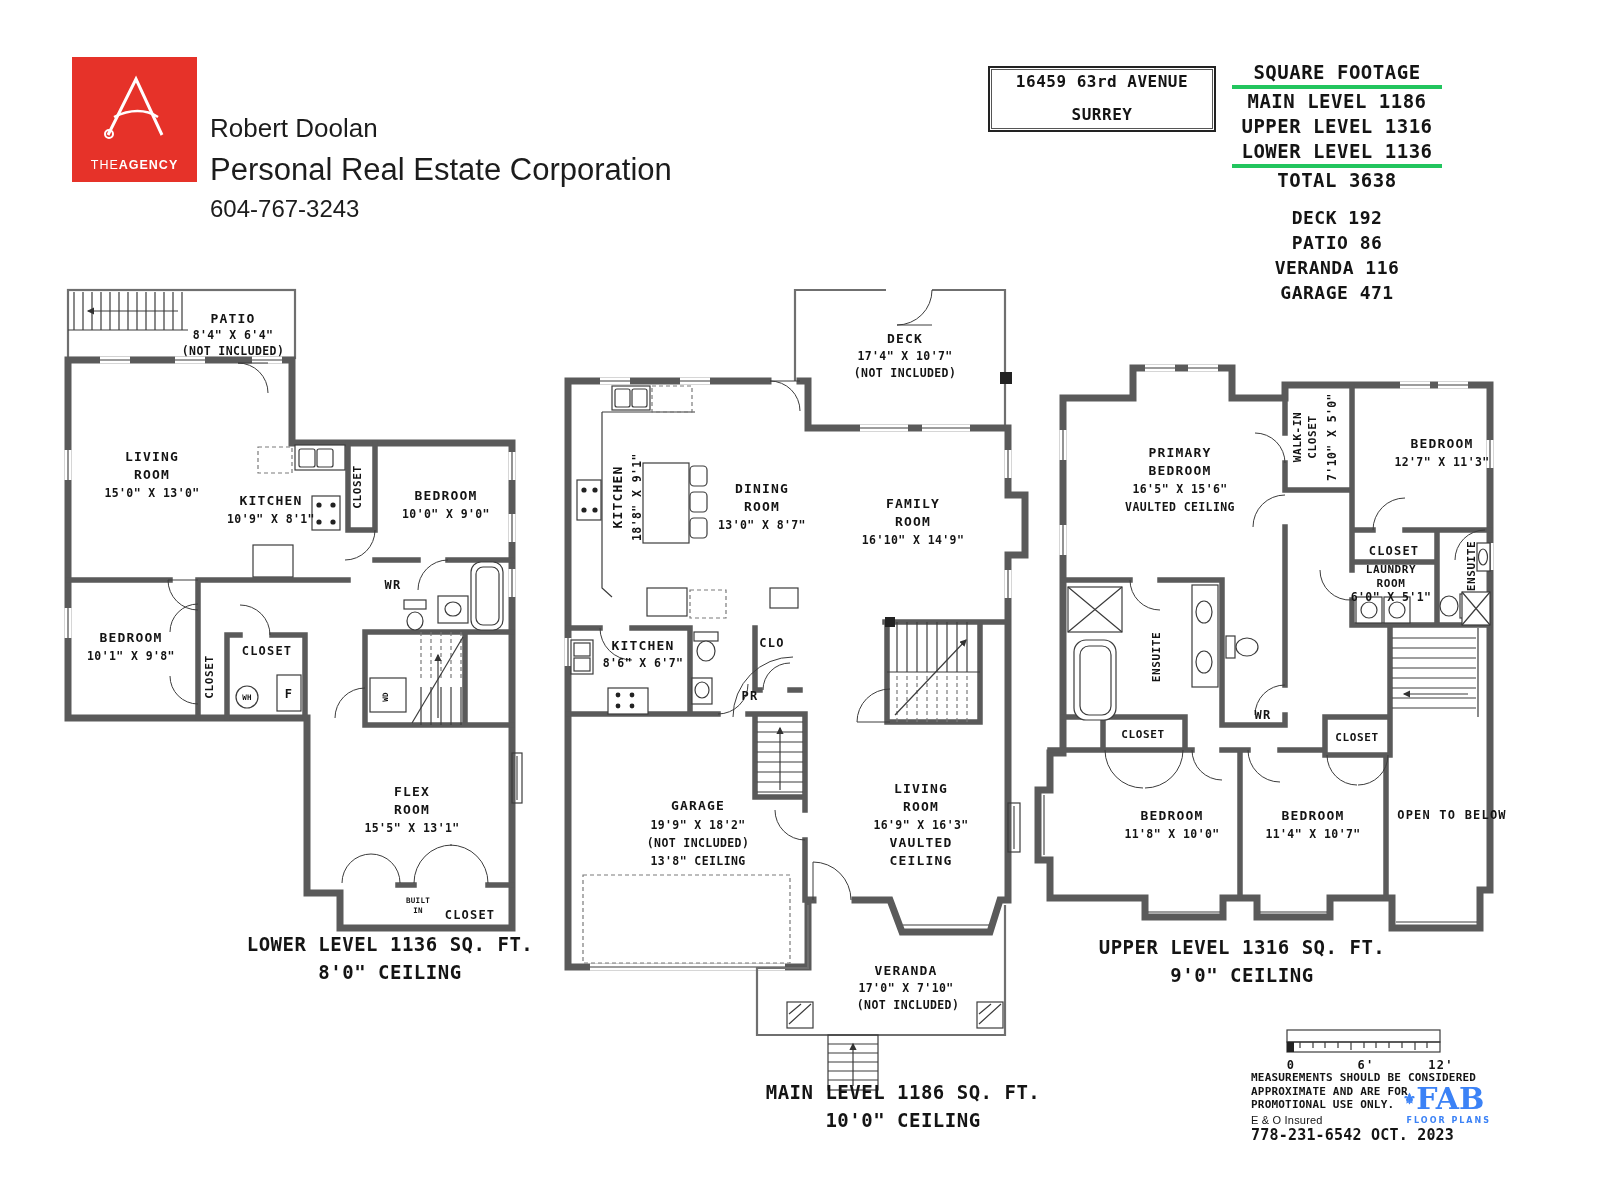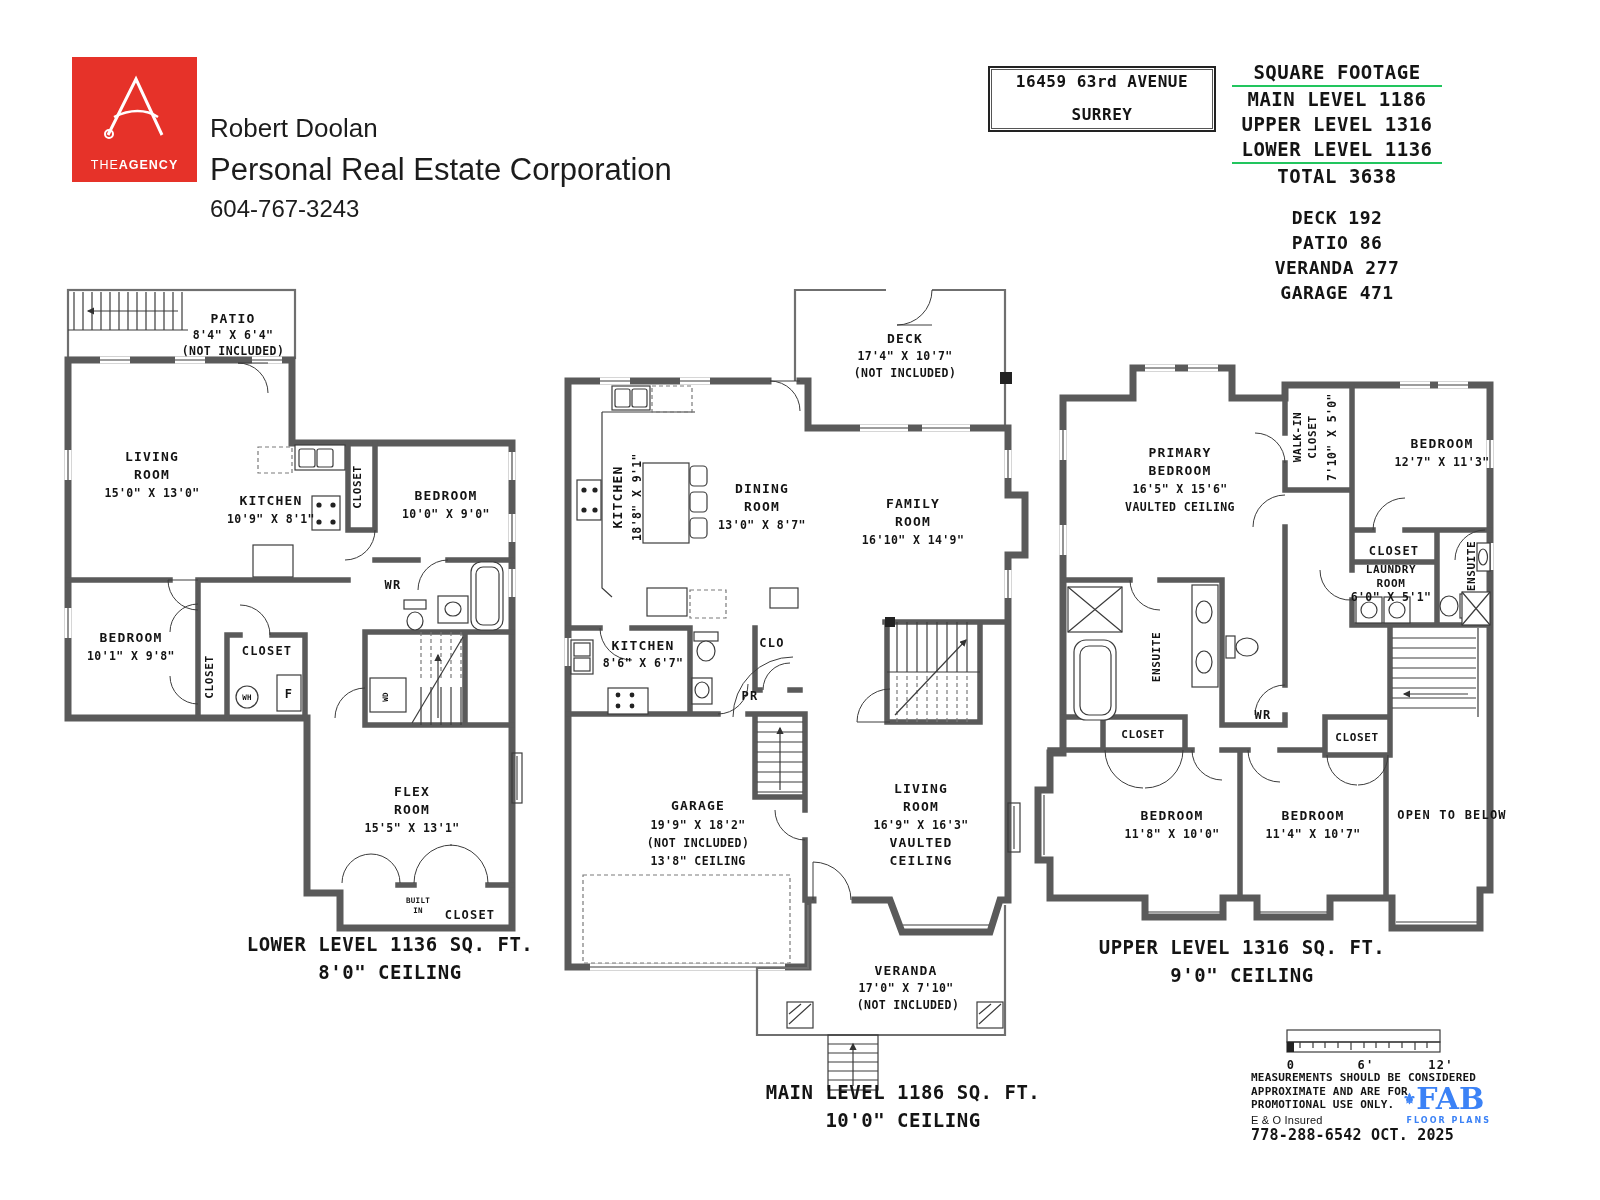--- a/index.html
+++ b/index.html
@@ -37,21 +37,21 @@
   #agent .l2{font-size:31px;font-weight:500;margin-bottom:7px;}
   #agent .l3{font-size:24px;font-weight:500;}
 
   .archfont{font-family:"DejaVu Sans Mono",monospace;color:#141414;font-weight:bold;}
   #addressbox{position:absolute;left:988px;top:66px;width:224px;height:62px;
       border:2px solid #222;box-shadow:0 0 0 1px #fff inset, 0 0 0 2px #555 inset;
       display:flex;flex-direction:column;align-items:center;justify-content:center;
       font-size:16px;letter-spacing:0.5px;text-align:center;line-height:1.55;gap:8px;}
   #sqft{position:absolute;left:1232px;top:60px;width:210px;text-align:center;
       font-size:19px;line-height:25px;letter-spacing:0.5px;}
-  #sqft .u{border-bottom:2px solid #22c55e;}
+  #sqft .u{border-bottom:4px solid #22c55e;}
   #extras{position:absolute;left:1232px;top:205px;width:210px;text-align:center;
       font-size:18px;line-height:25px;letter-spacing:0.5px;}
 
   
   #disclaimer{position:absolute;left:1226px;top:1071px;width:250px;
       font-size:11px;line-height:13.5px;letter-spacing:0.2px;margin-left:25px;}
   #disclaimer .ins{font-family:"Liberation Sans",sans-serif;font-weight:normal;
       font-size:11px;margin:2px 0;}
   #disclaimer .ph{font-size:15px;margin-top:2px;}
   #fab{position:absolute;left:1396px;top:1084px;width:95px;text-align:center;color:#3b82f6;}
@@ -391,30 +391,30 @@
     <div class="u">SQUARE FOOTAGE</div>
     <div>MAIN LEVEL 1186</div>
     <div>UPPER LEVEL 1316</div>
     <div class="u">LOWER LEVEL 1136</div>
     <div>TOTAL 3638</div>
   </div>
 
   <div id="extras" class="archfont">
     <div>DECK 192</div>
     <div>PATIO 86</div>
-    <div>VERANDA 277</div>
+    <div>VERANDA 116</div>
     <div>GARAGE 471</div>
   </div>
 
   <div id="disclaimer" class="archfont">
     <div>MEASUREMENTS SHOULD BE CONSIDERED</div>
     <div>APPROXIMATE AND ARE FOR</div>
     <div>PROMOTIONAL USE ONLY.</div>
     <div class="ins">E &amp; O Insured</div>
-    <div class="ph">778-288-6542  OCT. 2025</div>
+    <div class="ph">778-231-6542  OCT. 2023</div>
   </div>
 
   <div id="fab">
     <div class="mark"><span class="fleur">⚜</span><span>FAB</span></div>
     <div class="sub">FLOOR PLANS</div>
   </div>
 
 </div>
 
 </body></html>

